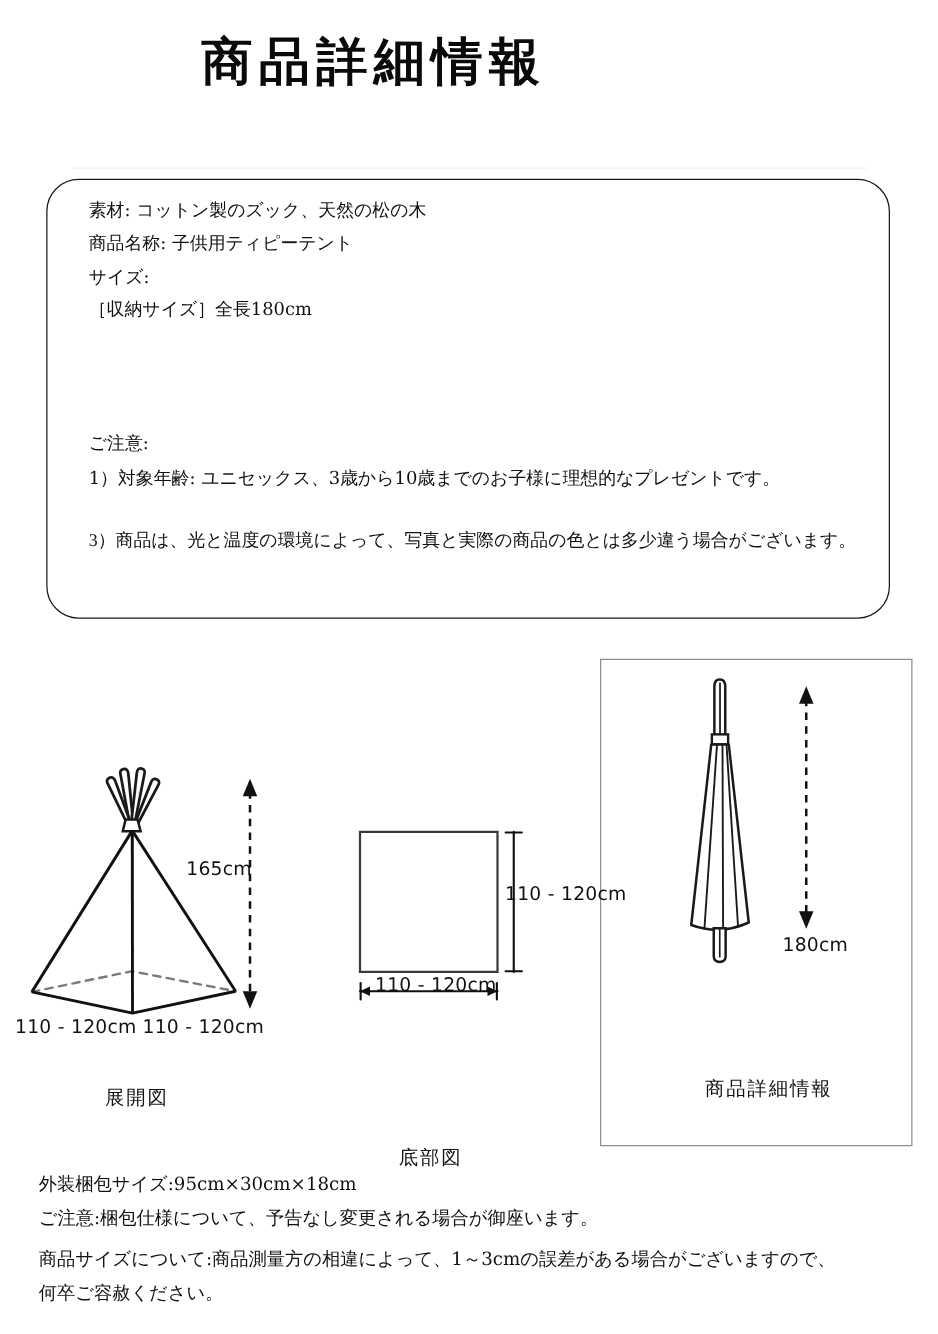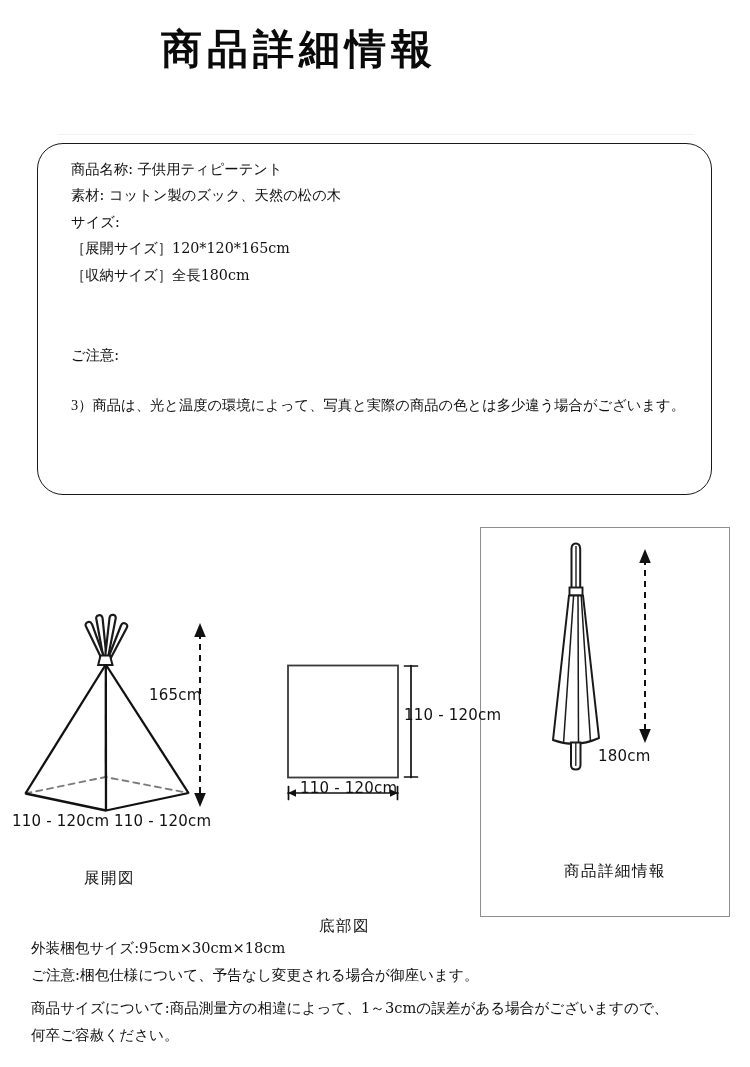--- a/index.html
+++ b/index.html
@@ -128,21 +128,21 @@
     font-size: 15px;
     color: #111111;
     white-space: nowrap;
     letter-spacing: 0.2px;
   }
   #dim-height-165 { left: 149px; top: 686px; }
   #dim-base-left  { left: 12px;  top: 812px; }
   #dim-base-right { left: 114px; top: 812px; }
   #dim-bottom-w   { left: 300px; top: 779px; }
   #dim-bottom-h   { left: 404px; top: 706px; }
-  #dim-folded-180 { left: 598px; top: 747px; }
+  #dim-folded-180 { left: 626px; top: 747px; }
 
   
   #footer {
     position: absolute;
     left: 31px;
     top: 934px;
     width: 700px;
   }
   .footer-line {
     font-family: "DejaVu Serif", "Liberation Serif", serif;
@@ -156,29 +156,29 @@
 </head>
 <body>
 
 <div id="page-title">商品詳細情報</div>
 
 <div id="title-rule"></div>
 
 <div id="spec-box"></div>
 
 <div id="spec-list">
+  <div class="spec-line">素材: コットン製のズック、天然の松の木</div>
   <div class="spec-line">商品名称: 子供用ティピーテント</div>
-  <div class="spec-line">素材: コットン製のズック、天然の松の木</div>
   <div class="spec-line">サイズ:</div>
-  <div class="spec-line">［展開サイズ］120*120*165cm</div>
   <div class="spec-line">［収納サイズ］全長180cm</div>
 </div>
 
 <div id="notice-list">
   <div class="notice-head">ご注意:</div>
+  <div class="notice-item" style="margin-top:2px;">1）対象年齢: ユニセックス、3歳から10歳までのお子様に理想的なプレゼントです。</div>
   <div class="notice-item" style="margin-top:24px;font-family:Liberation Serif, serif;">3）商品は、光と温度の環境によって、写真と実際の商品の色とは多少違う場合がございます。</div>
 </div>
 
 <div id="folded-panel"></div>
 
 <div id="diagram-area">
 <svg id="diagram-svg" width="750" height="420" viewBox="0 0 750 420" xmlns="http://www.w3.org/2000/svg">
 
   <g>
 

